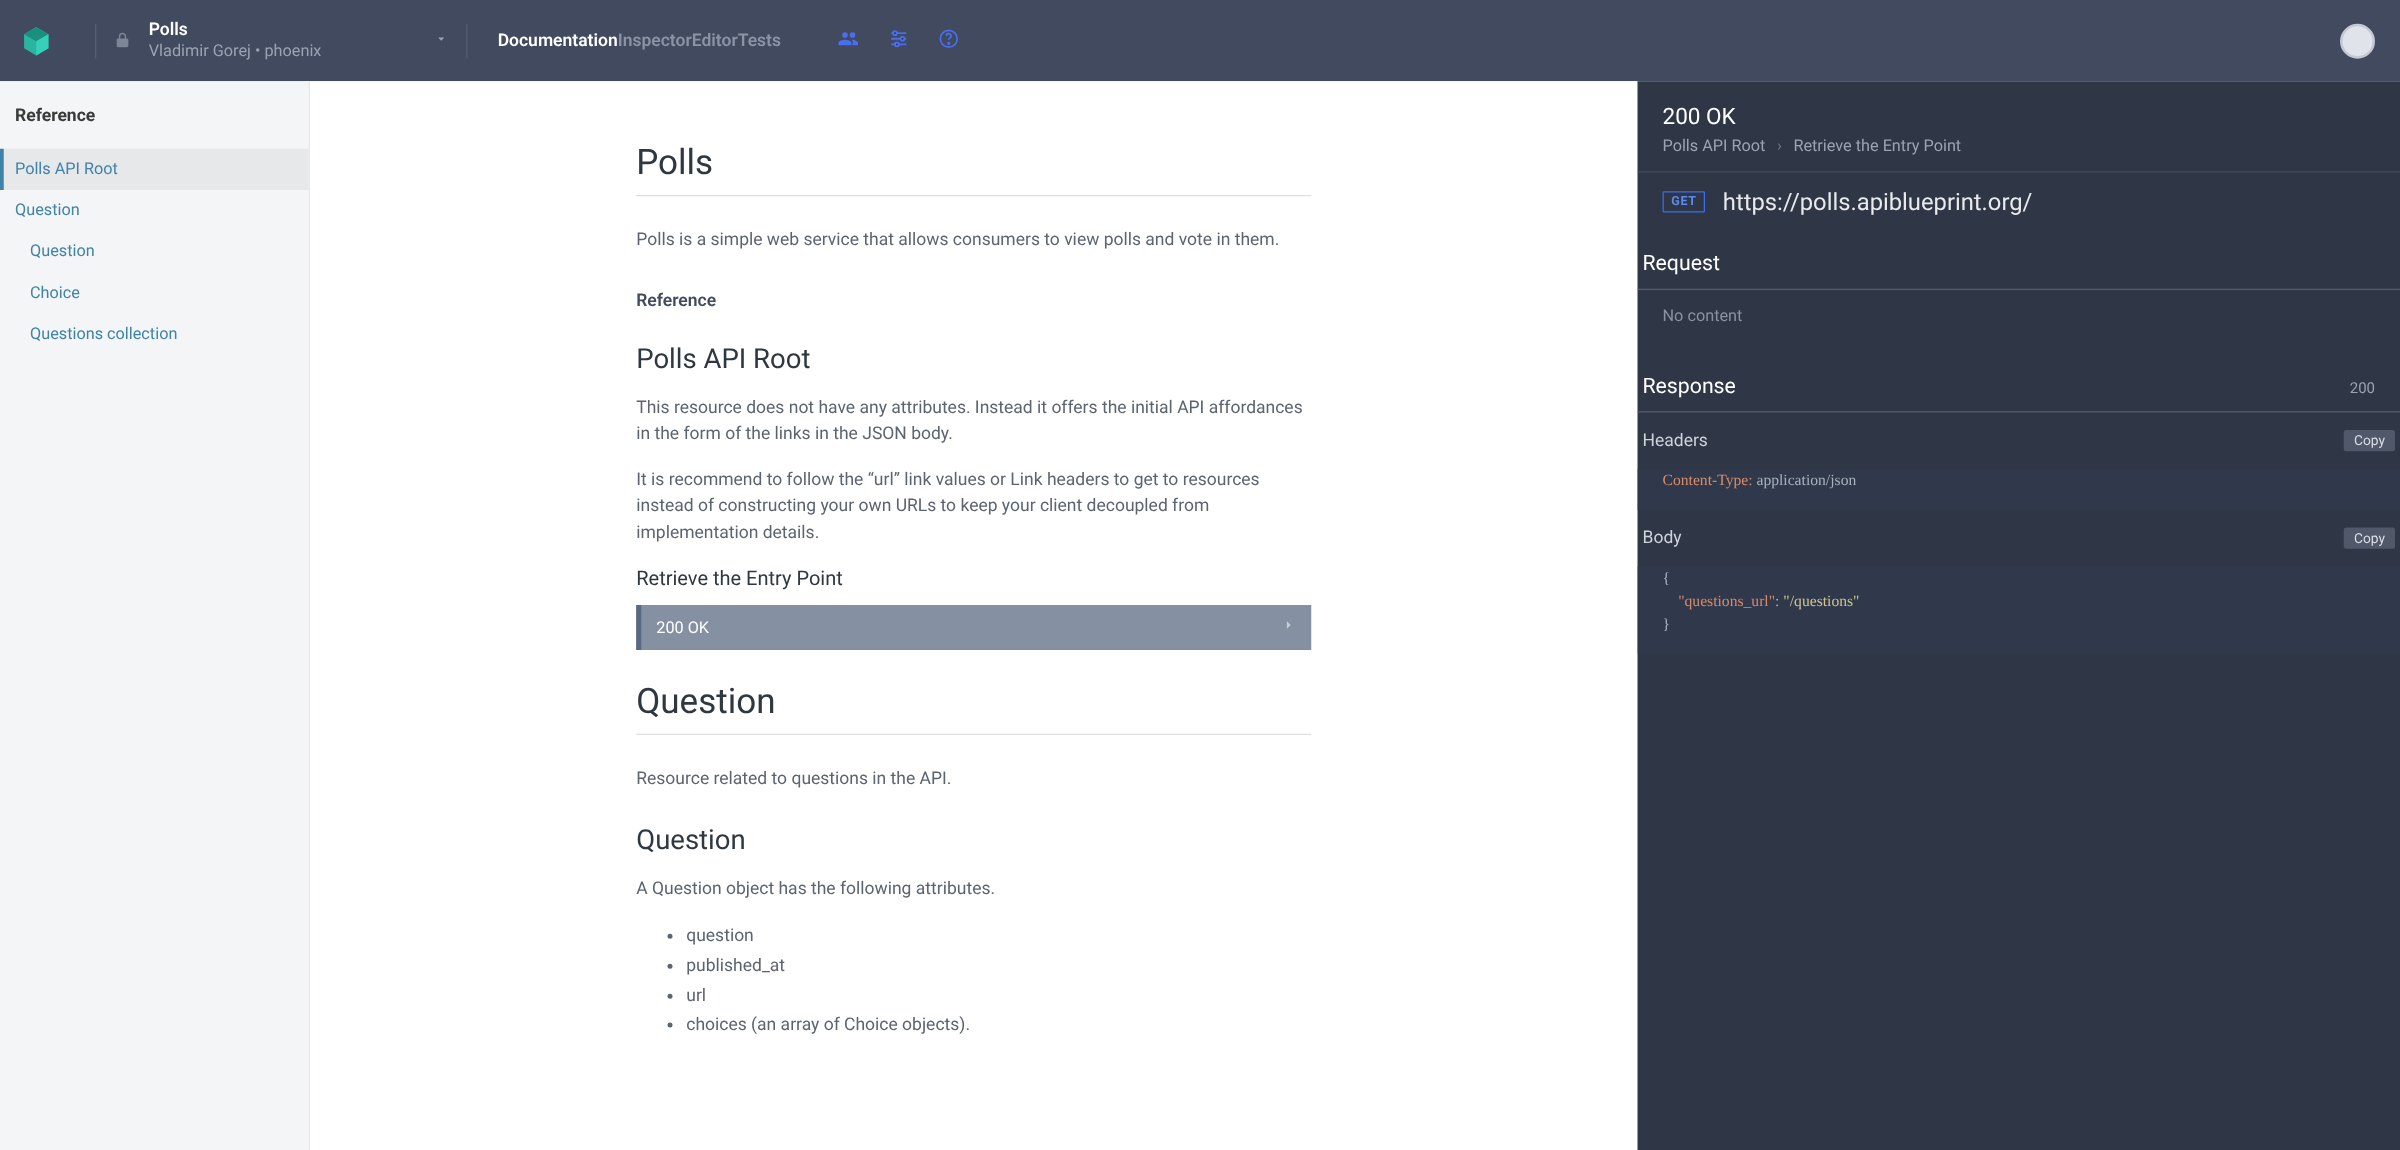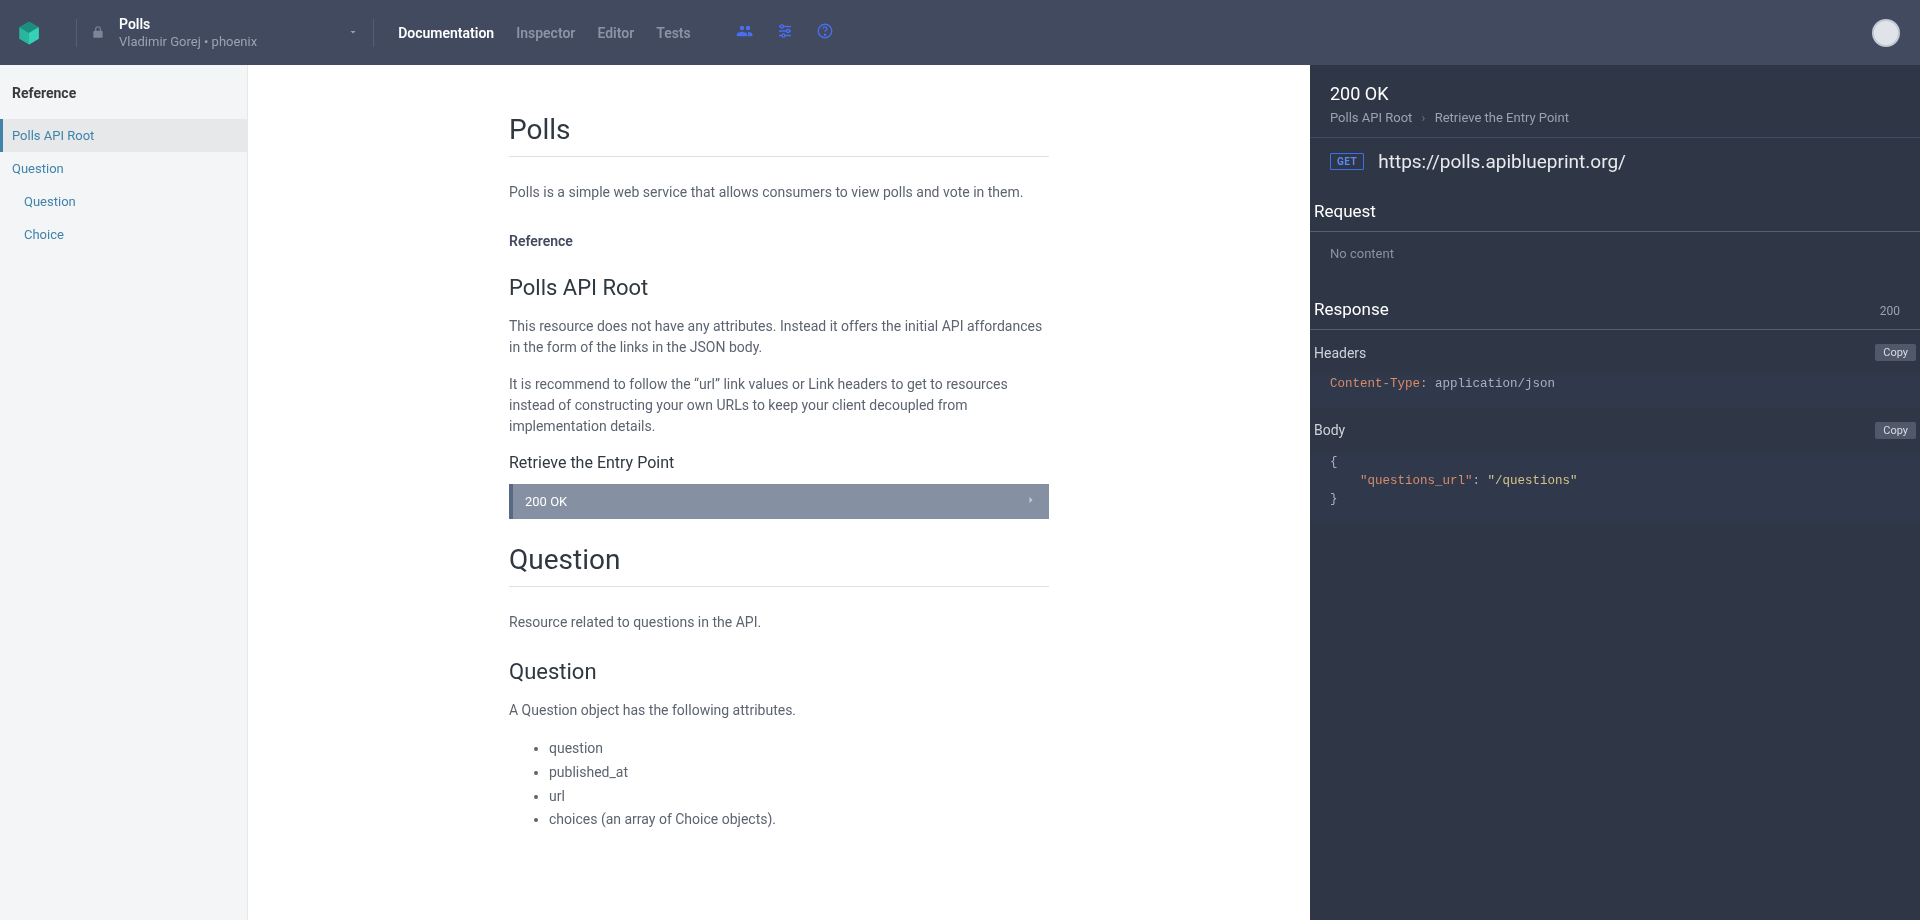--- a/index.html
+++ b/index.html
@@ -9,21 +9,21 @@
 
 .hdr { height: 65px; background: #414a5f; color: #9ba3b3; display: flex; align-items: center; padding: 0 20px 0 16px; flex-shrink: 0; }
 .hdr .logo { width: 26px; height: 26px; margin-right: 20px; }
 .hdr .vsep { width: 1px; height: 28px; background: #555e72; margin: 0 14px; }
 .hdr .lock svg { width: 14px; height: 14px; fill: #7d8597; position: relative; top: 1px; }
 .hdr .title-block { margin-left: 14px; line-height: 1.2; }
 .hdr .proj-title { color: #fff; font-weight: 600; font-size: 14px; }
 .hdr .proj-sub { color: #9ba3b3; font-size: 13px; margin-top: 1px; }
 .hdr .chev-down { margin-left: 90px; }
 .hdr .chev-down svg { width: 12px; height: 12px; fill: #9ba3b3; }
-.hdr .nav { display: flex; align-items: center; margin-left: 10px; gap: 22px; }
+.hdr .nav { display: flex; align-items: center; margin-left: 10px; }
 .hdr .nav a { color: #8b93a5; font-size: 14px; font-weight: 600; cursor: pointer; }
 .hdr .nav a.active { color: #fff; }
 .hdr .icon-group { display: flex; align-items: center; gap: 22px; margin-left: 45px; }
 .hdr .icon-group .ico svg { width: 18px; height: 18px; }
 .hdr .spacer { flex: 1; }
 .hdr .avatar { width: 28px; height: 28px; border-radius: 50%; background: #e0e4ea; border: 2px solid #c2c8d4; }
 
 
 .body { flex: 1; display: flex; min-height: 0; position: relative; }
 
@@ -56,21 +56,21 @@
 .rpanel .r-bc { font-size: 13px; color: #9ba3b3; }
 .rpanel .r-bc .sep { margin: 0 6px; color: #6d7586; }
 .rpanel .r-url { display: flex; align-items: center; gap: 14px; padding: 12px 20px; }
 .rpanel .method { border: 1px solid #3a6ff0; color: #5a89f2; padding: 2px 6px; font-size: 10px; font-weight: 700; letter-spacing: .5px; border-radius: 1px; }
 .rpanel .url { color: #e8eaed; font-size: 19px; }
 .rpanel .r-sec { padding: 16px 20px 10px 4px; border-bottom: 1px solid #565e71; font-size: 17px; color: #fff; display: flex; justify-content: space-between; align-items: baseline;}
 .rpanel .r-sec .code { font-size: 12px; color: #9ba3b3; }
 .rpanel .r-msg { padding: 14px 20px 22px 20px; color: #8a92a3; }
 .rpanel .r-sub { padding: 14px 4px; color: #cfd3db; font-size: 14px; display: flex; justify-content: space-between; align-items: center; }
 .rpanel .copy { background: #505869; color: #d9dde4; padding: 2px 8px; font-size: 11px; border-radius: 2px; cursor: pointer; }
-.rpanel .code-block { background: #30394b; padding: 0 16px 14px 20px; font-family: Liberation Mono, monospace; font-size: 12.5px; line-height: 1.5; }
+.rpanel .code-block { background: #30394b; padding: 0 16px 14px 20px; font-family: Liberation Serif, serif; font-size: 12.5px; line-height: 1.5; }
 .rpanel .code-block .k { color: #d98b6a; }
 .rpanel .code-block .p { color: #a9b0bf; }
 .rpanel .code-block .s { color: #d3c38a; }
 </style>
 </head>
 <body>
 
 <div class="app">
 
   <div class="hdr">
@@ -134,20 +134,21 @@
   </div>
 
   <div class="body">
 
     <div class="sidebar">
       <div class="sb-hd">Reference</div>
       <a class="sb-item active">Polls API Root</a>
       <a class="sb-item">Question</a>
       <a class="sb-item lvl2">Question</a>
       <a class="sb-item lvl2">Choice</a>
+      <a class="sb-item lvl2">Questions collection</a>
     </div>
 
     <div class="content">
       <div class="content-inner">
         <h1>Polls</h1>
 
         <p>Polls is a simple web service that allows consumers to view polls and vote in them.</p>
 
         <h2 class="sec">Reference</h2>
 

